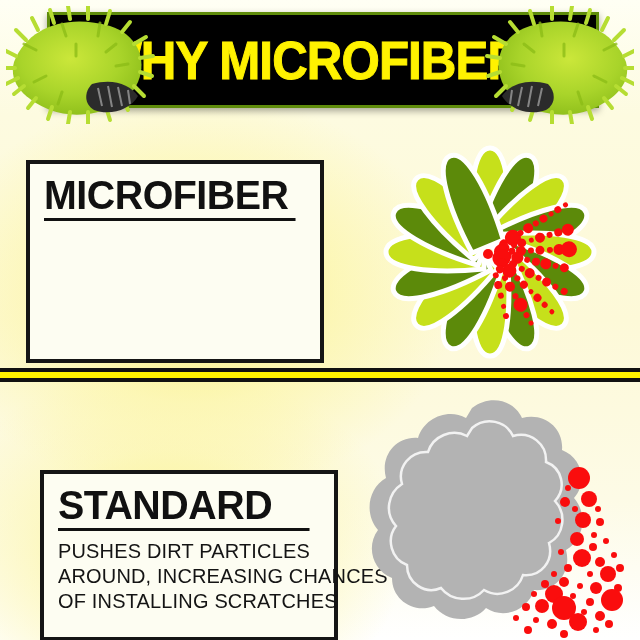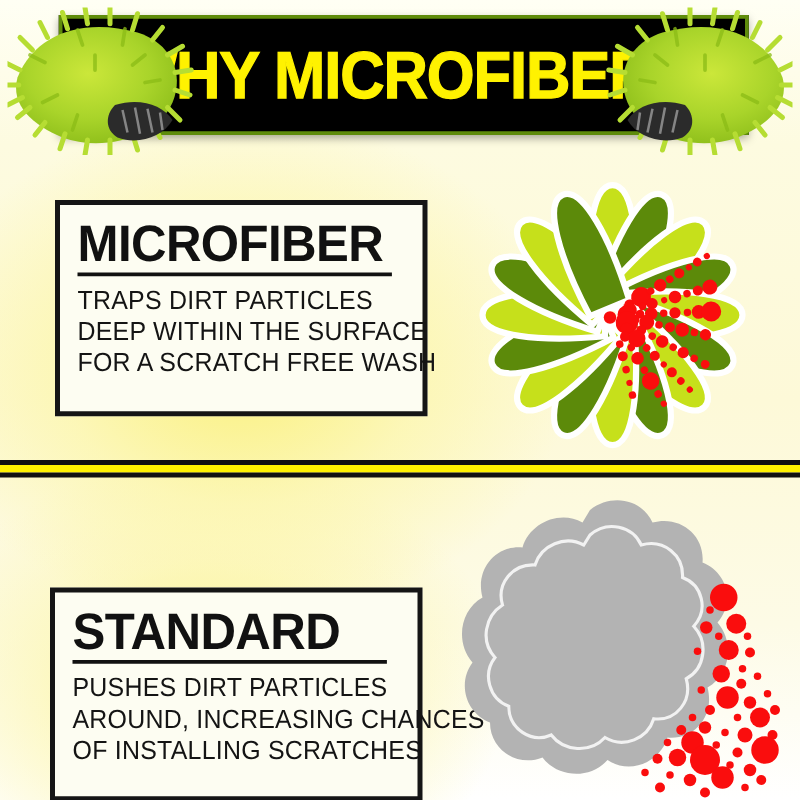--- a/index.html
+++ b/index.html
@@ -41,21 +41,21 @@
   .divider .bar-black{position:absolute;left:0;width:640px;height:4px;background:#111;}
   .divider .b1{top:0;}
   .divider .b2{top:10px;}
   .divider .bar-yellow{position:absolute;left:0;top:4px;width:640px;height:6px;background:#fff200;}
 
   
   .card{
     position:absolute;background:#fdfdf2;border:4px solid #151515;
     box-sizing:border-box;padding:10px 14px 12px 14px;
   }
-  .card.top{left:44px;top:160px;width:298px;height:173px;}
+  .card.top{left:26px;top:160px;width:298px;height:203px;}
   .card.bottom{left:40px;top:430px;width:298px;height:171px;margin-top:40px;}
   .card-title{
     font-family:"Liberation Sans Narrow","Liberation Sans",sans-serif;
     font-size:41px;line-height:43px;font-weight:bold;color:#111;
     letter-spacing:-0.5px;transform:scaleX(.96);transform-origin:left center;
     border-bottom:3px solid #111;padding-bottom:1px;display:block;
   }
   .card-body{margin-top:7px;}
   .card-line{
     font-family:"Liberation Sans Narrow","Liberation Sans",sans-serif;
@@ -177,25 +177,20 @@
             <path d="M102 80 L106 101"></path>
             <path d="M112 81 L116 100"></path>
             <path d="M122 84 L124 98"></path>
         </g>
       </g>
     </svg>
   </div>
 
   <div class="card top">
     <div class="card-title">MICROFIBER</div>
-    <div class="card-body">
-      <div class="card-line">TRAPS DIRT PARTICLES</div>
-      <div class="card-line">DEEP WITHIN THE SURFACE</div>
-      <div class="card-line">FOR A SCRATCH FREE WASH</div>
-    </div>
   </div>
 
   <svg class="art flower" viewBox="0 0 268 242">
     <g transform="translate(128,126)">
 
       <g id="petals" stroke="#ffffff" stroke-width="5">
         <g transform="rotate(0)">
             <path d="M-17 -6 C-22 -58 -17 -104 0 -104 C17 -104 22 -58 17 -6 Z" fill="#c6e01b"></path>
           </g>
         <g transform="rotate(22.5)">

